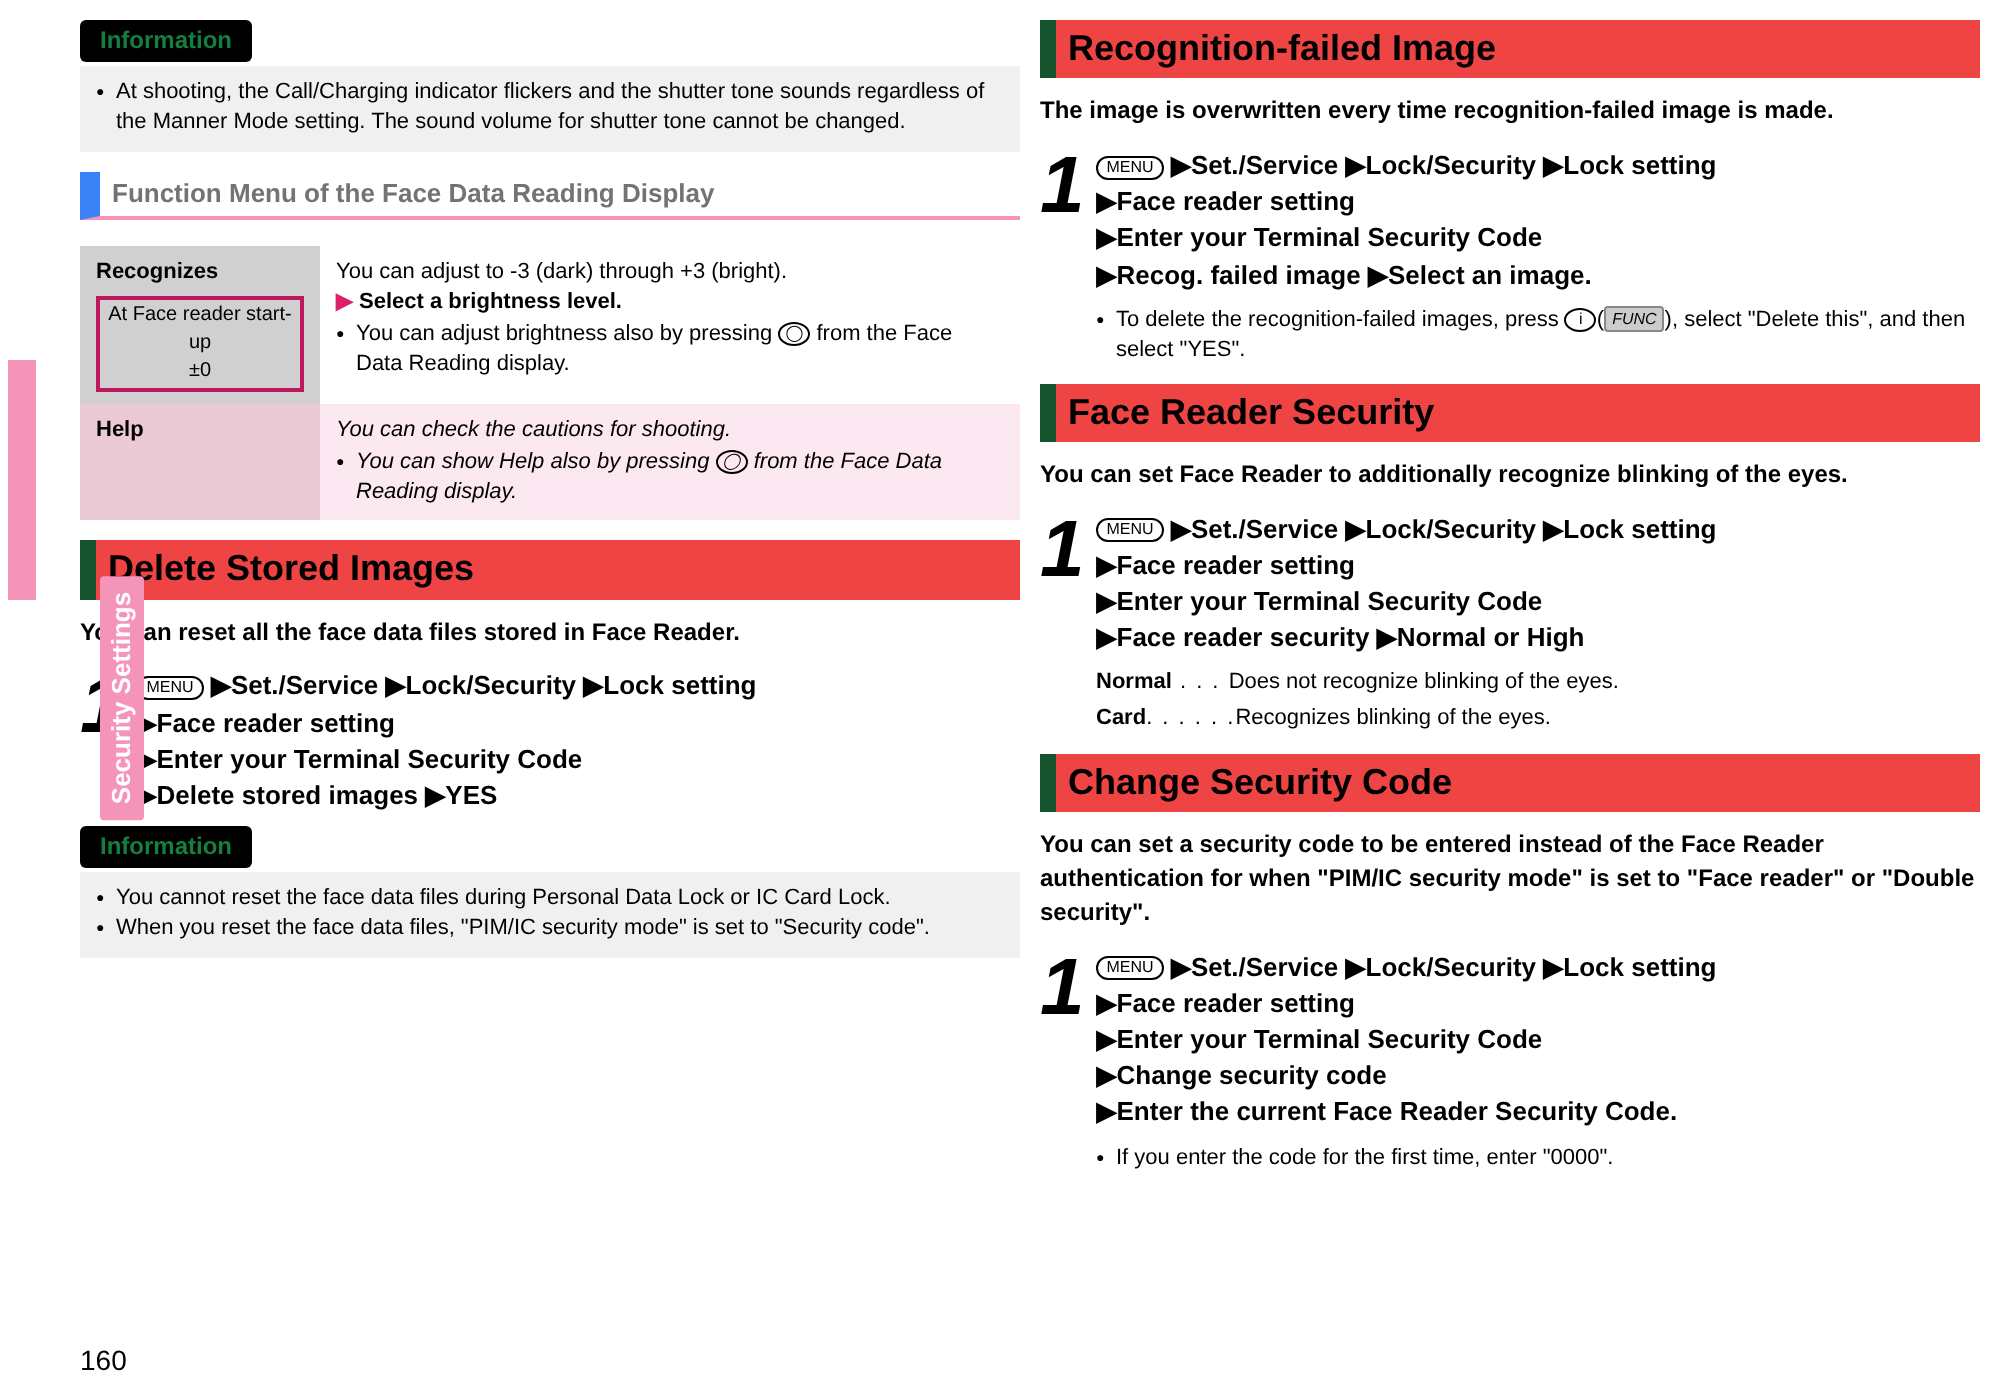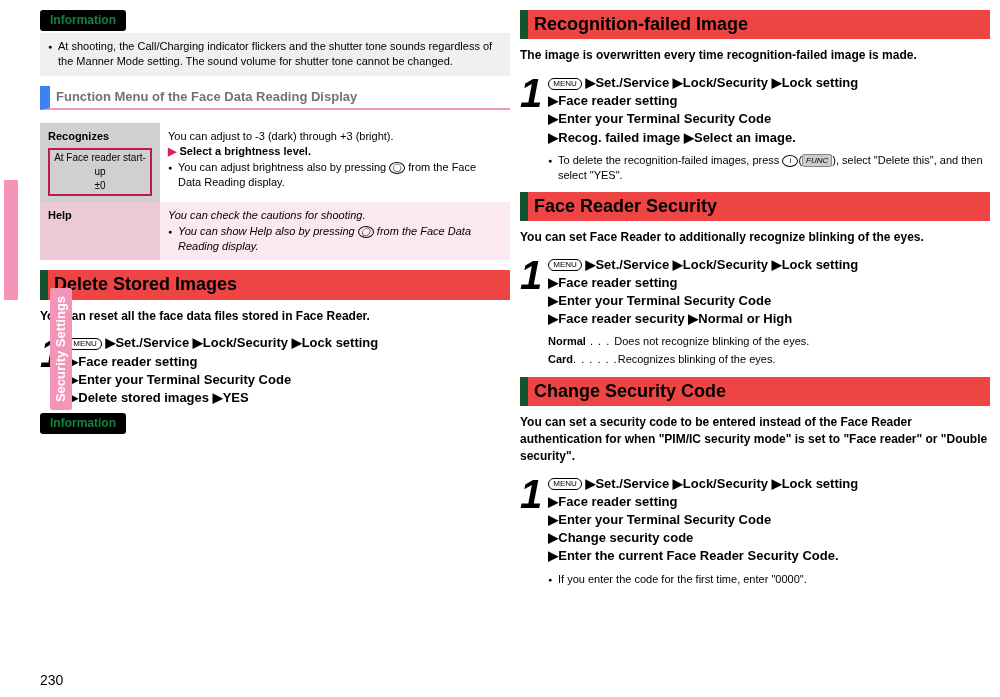--- a/index.html
+++ b/index.html
@@ -263,20 +263,24 @@
         <span class="tri">▶</span><span>Lock/Security</span>
         <span class="tri">▶</span><span>Lock setting</span><br>
         <span class="tri">▶</span><span>Face reader setting</span><br>
         <span class="tri">▶</span><span>Enter your Terminal Security Code</span><br>
         <span class="tri">▶</span><span>Delete stored images</span>
         <span class="tri">▶</span><span>YES</span>
       </div>
     </div>
 
     <div class="info-header">Information</div>
+    <div class="info-box">
+      <div class="bullet-line">You cannot reset the face data files during Personal Data Lock or IC Card Lock.</div>
+      <div class="bullet-line">When you reset the face data files, "PIM/IC security mode" is set to "Security code".</div>
+    </div>
 
   </div>
 
   <div class="col">
 
     <div class="section-header-pink">Recognition-failed Image</div>
     <div class="intro-text">The image is overwritten every time recognition-failed image is made.</div>
 
     <div class="big1">
       <div class="big1-num">1</div>
@@ -333,13 +337,13 @@
         <span class="tri">▶</span><span>Enter your Terminal Security Code</span><br>
         <span class="tri">▶</span><span>Change security code</span><br>
         <span class="tri">▶</span><span>Enter the current Face Reader Security Code.</span>
       </div>
     </div>
     <div class="note-block bullet-line">If you enter the code for the first time, enter "0000".</div>
 
   </div>
 </div>
 
-<div class="page-num">230</div>
+<div class="page-num">160</div>
 
 </body></html>

